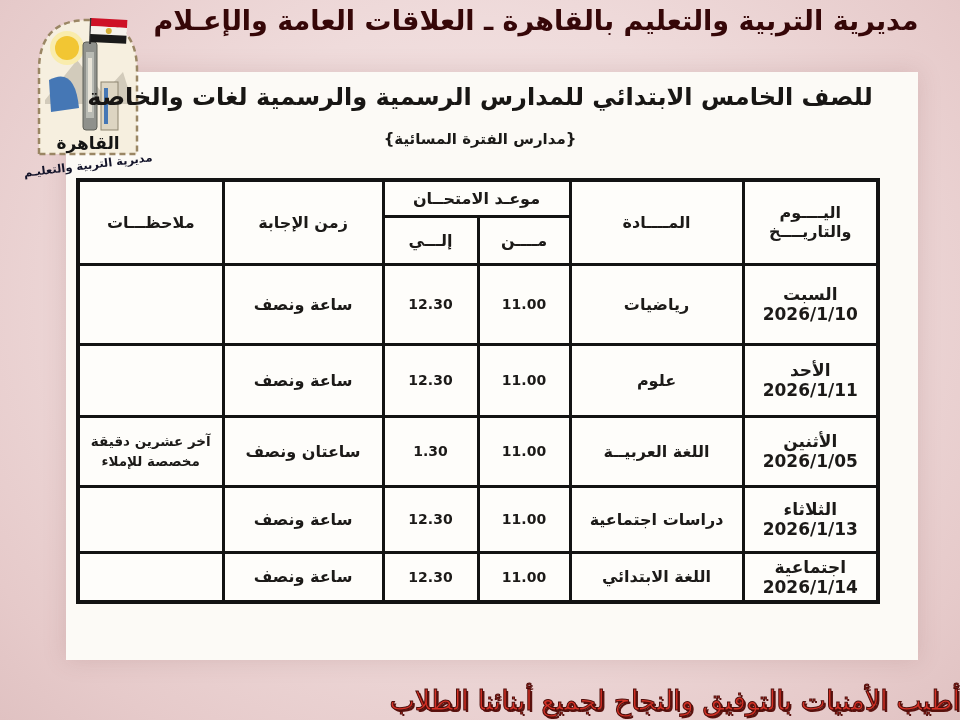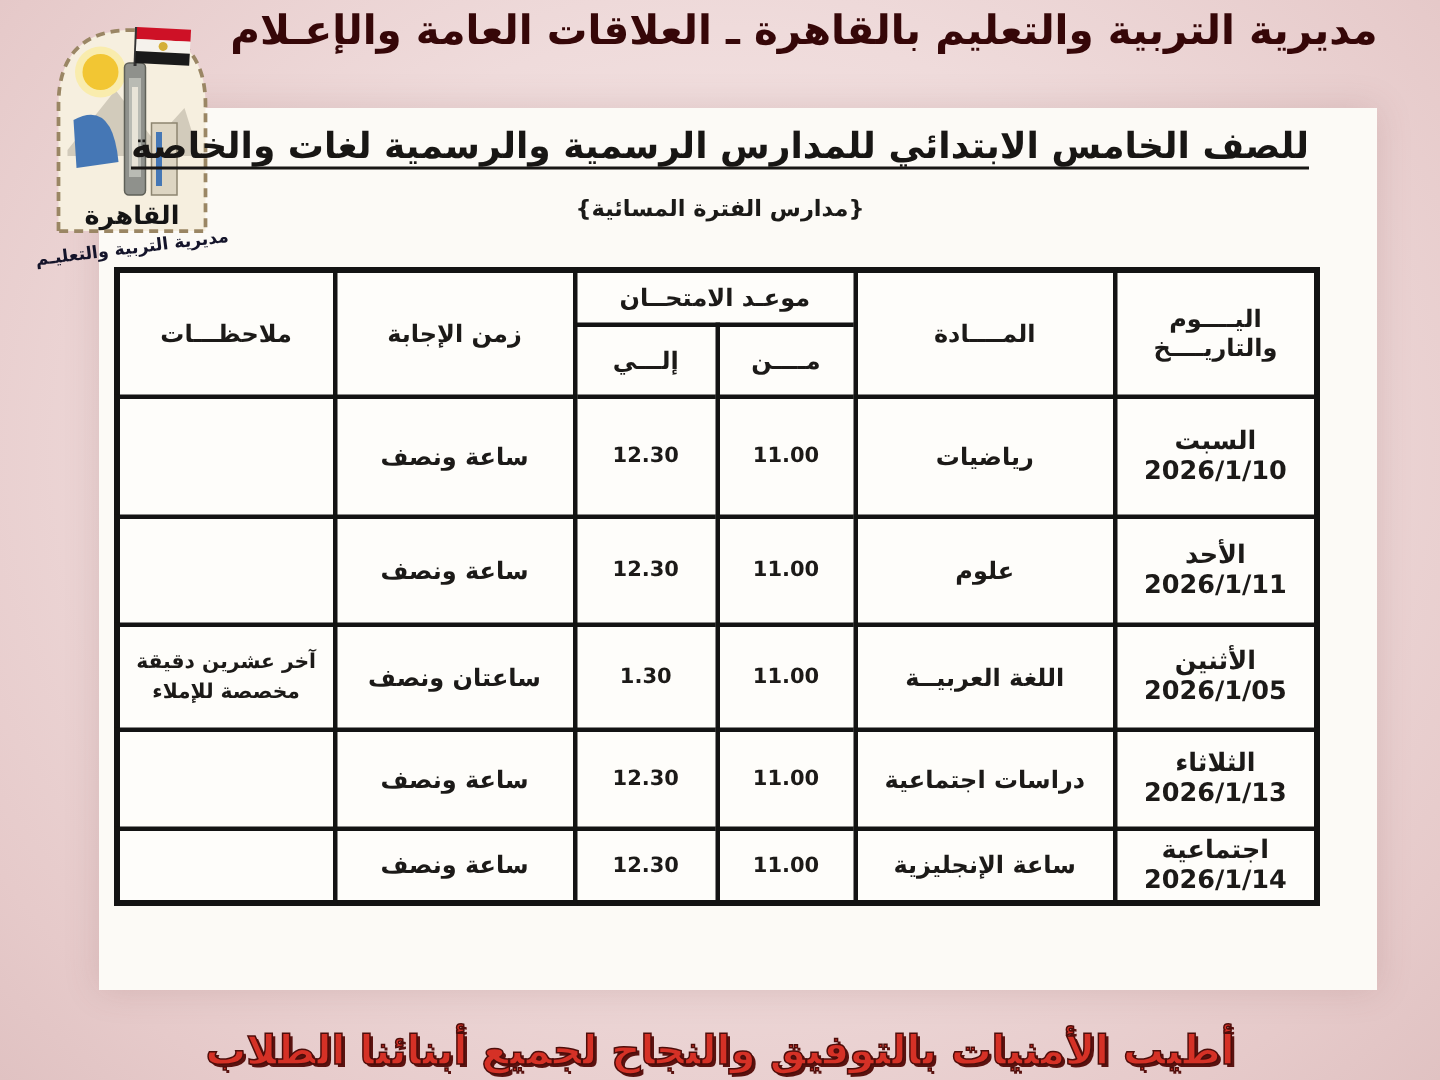--- a/index.html
+++ b/index.html
@@ -23,21 +23,21 @@
   .logo-sub{
     margin-top:-6px;font-size:11.5px;font-weight:bold;color:#14142a;
     transform:rotate(-7deg);direction:rtl;white-space:nowrap;
   }
   
   .doc{position:absolute;left:80px;top:76px;width:800px;direction:rtl;}
   .title1,.title2{
     margin:0;text-align:center;font-size:24px;line-height:42px;
     font-weight:800;color:#181614;
   }
-  .title2{text-decoration:underline;text-decoration-thickness:2px;text-underline-offset:6px;}
+  .title2{text-decoration-thickness:2px;text-underline-offset:6px;}
   .subtitle{
     margin-top:8px;text-align:center;font-size:15px;font-weight:bold;color:#1b1a18;line-height:26px;
   }
   
   table.exam-table{
     margin-top:26px;width:800px;table-layout:fixed;border-collapse:collapse;
     background:#fefdfa;border:4px solid #131313;direction:rtl;
   }
   .exam-table th,.exam-table td{
     border:3px solid #131313;text-align:center;vertical-align:middle;
@@ -49,22 +49,22 @@
   tbody tr:nth-child(2){height:72px;}
   tbody tr:nth-child(3){height:70px;}
   tbody tr:nth-child(4){height:66px;}
   tbody tr:nth-child(5){height:50px;}
   .cell-day .day{display:block;font-size:17px;}
   .cell-day .date{display:block;font-size:17px;}
   td.num{font-size:14px;}
   td.notes{font-size:13.5px;line-height:20px;}
   
   .bottom-note{
-    position:absolute;bottom:4px;left:0;right:0;text-align:center;direction:rtl;
-    font-size:27px;font-weight:700;color:#d53126;
+    position:absolute;bottom:4px;left:0;right:0;text-align:right;direction:rtl;
+    font-size:27px;font-weight:400;color:#d53126;
     -webkit-text-stroke:1px #4d0d0a;
     text-shadow:2px 2px 0 #5a120f;
   }
 </style>
 </head>
 <body>
 
 <div class="stage">
 
   <div class="paper"></div>
@@ -174,21 +174,21 @@
           <td class="num" dir="ltr">11.00</td>
           <td class="num" dir="ltr">12.30</td>
           <td>ساعة ونصف</td>
           <td class="notes"></td>
         </tr>
         <tr>
           <td class="cell-day">
               <span class="day">اجتماعية</span>
               <span class="date" dir="ltr">2026/1/14</span>
             </td>
-          <td>ساعة الإنجليزية</td>
+          <td>اللغة الابتدائي</td>
           <td class="num" dir="ltr">11.00</td>
           <td class="num" dir="ltr">12.30</td>
           <td>ساعة ونصف</td>
           <td class="notes"></td>
         </tr>
       </tbody>
     </table>
   </main>
 
   <footer class="bottom-note">

